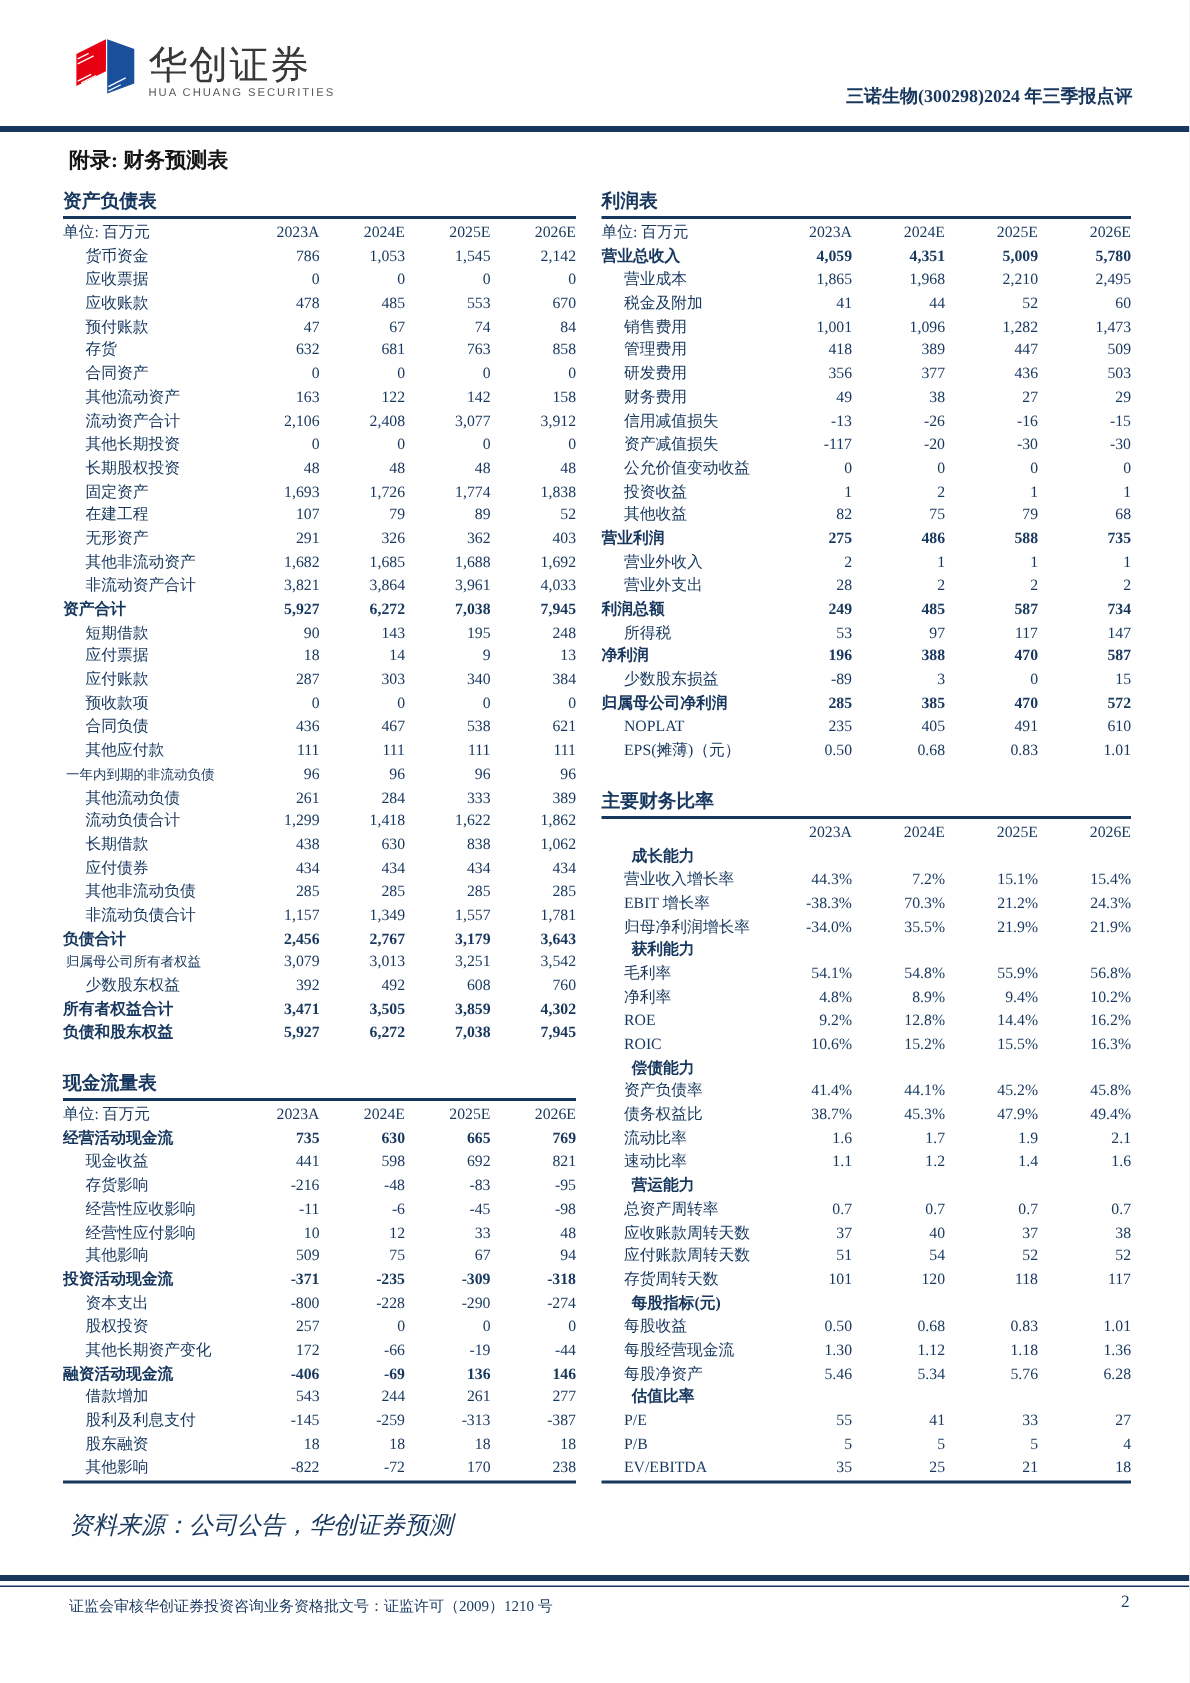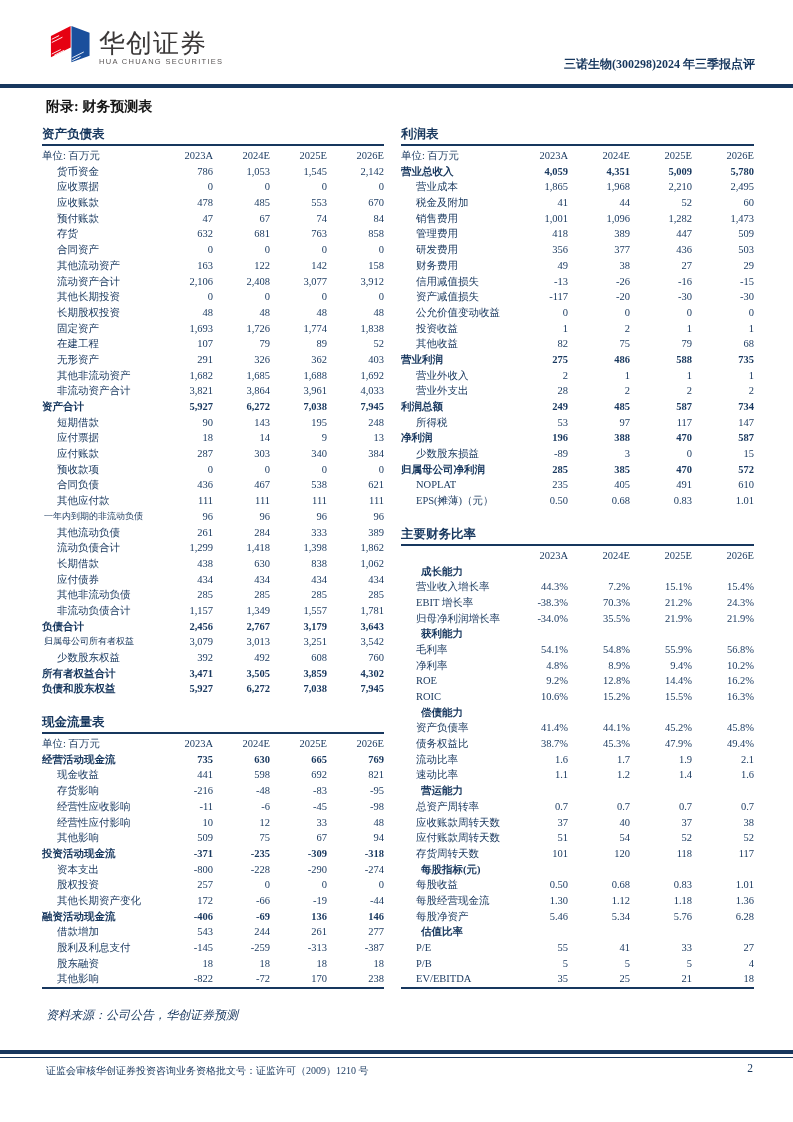--- a/index.html
+++ b/index.html
@@ -27,21 +27,21 @@
   .row{display:flex;height:15.7px;line-height:15.7px;font-size:10.5px;color:#17375E;white-space:nowrap;}
   .row .lbl{flex:1 1 auto;overflow:hidden;padding-left:15px;}
   .row.head .lbl{padding-left:0;}
   .row .v{flex:0 0 57px;text-align:right;overflow:hidden;}
   .col-r .row .v{flex:0 0 62px;}
   .s-total{font-weight:bold;}
   .s-total .lbl,.s-section .lbl{padding-left:0;}
   .s-section{font-weight:bold;margin-left:20px;}
   .s-small .lbl{padding-left:2px;font-size:9px;}
   .bottom-rule{border-bottom:2.5px solid #17375E;}
-  .source{font-size:12px;font-style:italic;color:#17375E;margin-top:6px;padding-left:4px;}
+  .source{font-size:16px;font-style:italic;color:#17375E;margin-top:6px;padding-left:4px;}
 
   
   .footer-rule{position:absolute;left:0;top:1050px;width:793px;height:8px;
                border-top:4px solid #17375E;border-bottom:1px solid #17375E;box-sizing:border-box;}
   .footer-license{position:absolute;left:46px;top:1064px;font-size:10px;color:#17375E;}
   .footer-page{position:absolute;right:40px;top:1062px;font-size:11.5px;color:#17375E;}
 </style>
 </head>
 <body>
 
@@ -246,21 +246,21 @@
             <span class="lbl">其他流动负债</span>
             <span class="v">261</span>
             <span class="v">284</span>
             <span class="v">333</span>
             <span class="v">389</span>
           </div>
           <div class="row s-item">
             <span class="lbl">流动负债合计</span>
             <span class="v">1,299</span>
             <span class="v">1,418</span>
-            <span class="v">1,398</span>
+            <span class="v">1,622</span>
             <span class="v">1,862</span>
           </div>
           <div class="row s-item">
             <span class="lbl">长期借款</span>
             <span class="v">438</span>
             <span class="v">630</span>
             <span class="v">838</span>
             <span class="v">1,062</span>
           </div>
           <div class="row s-item">

